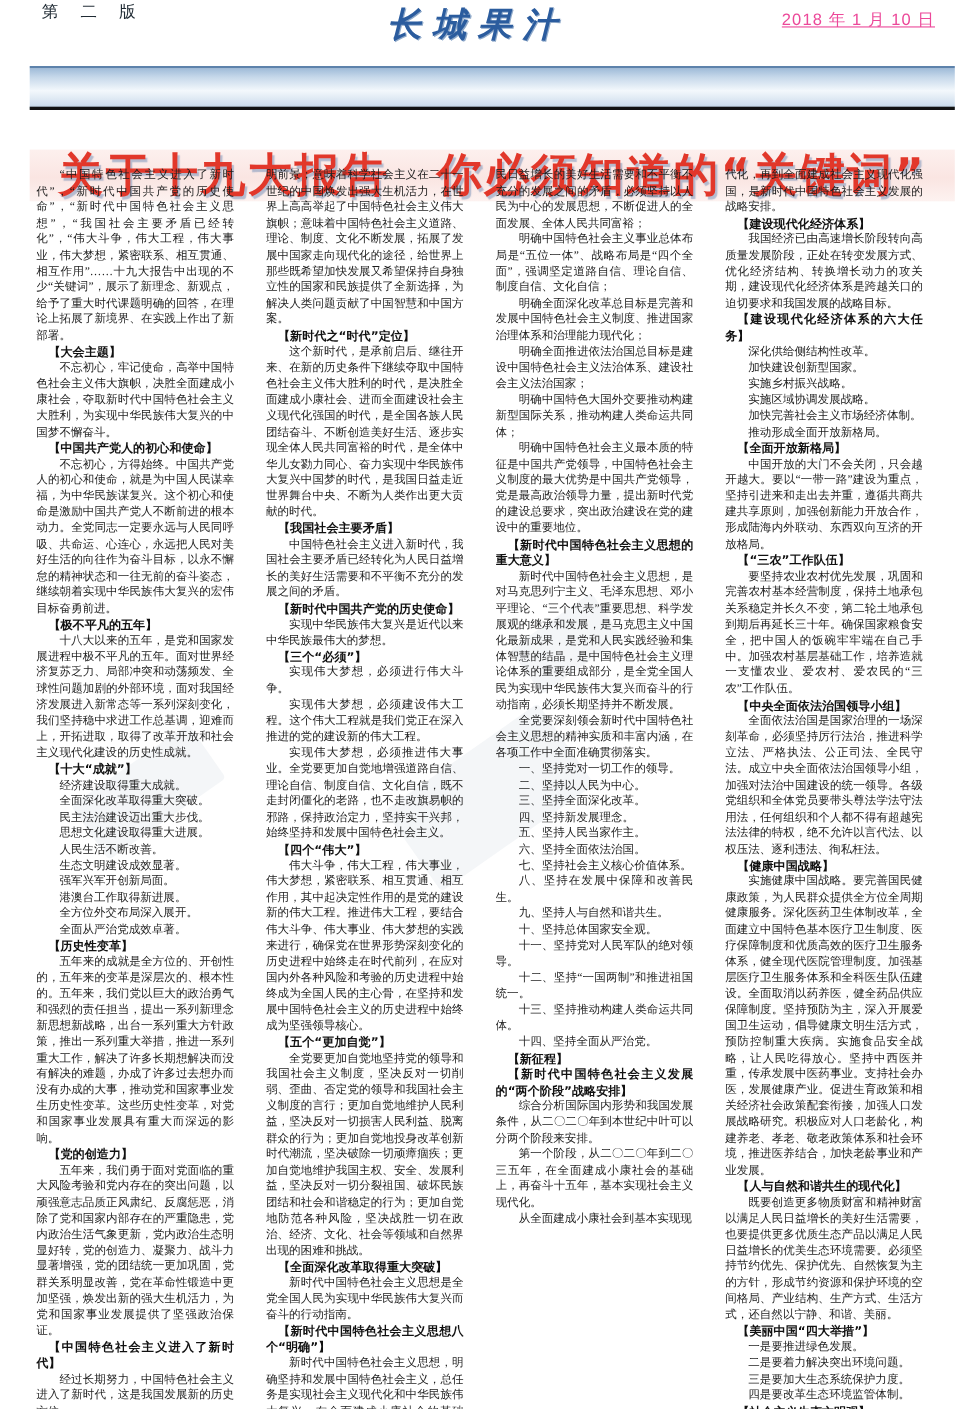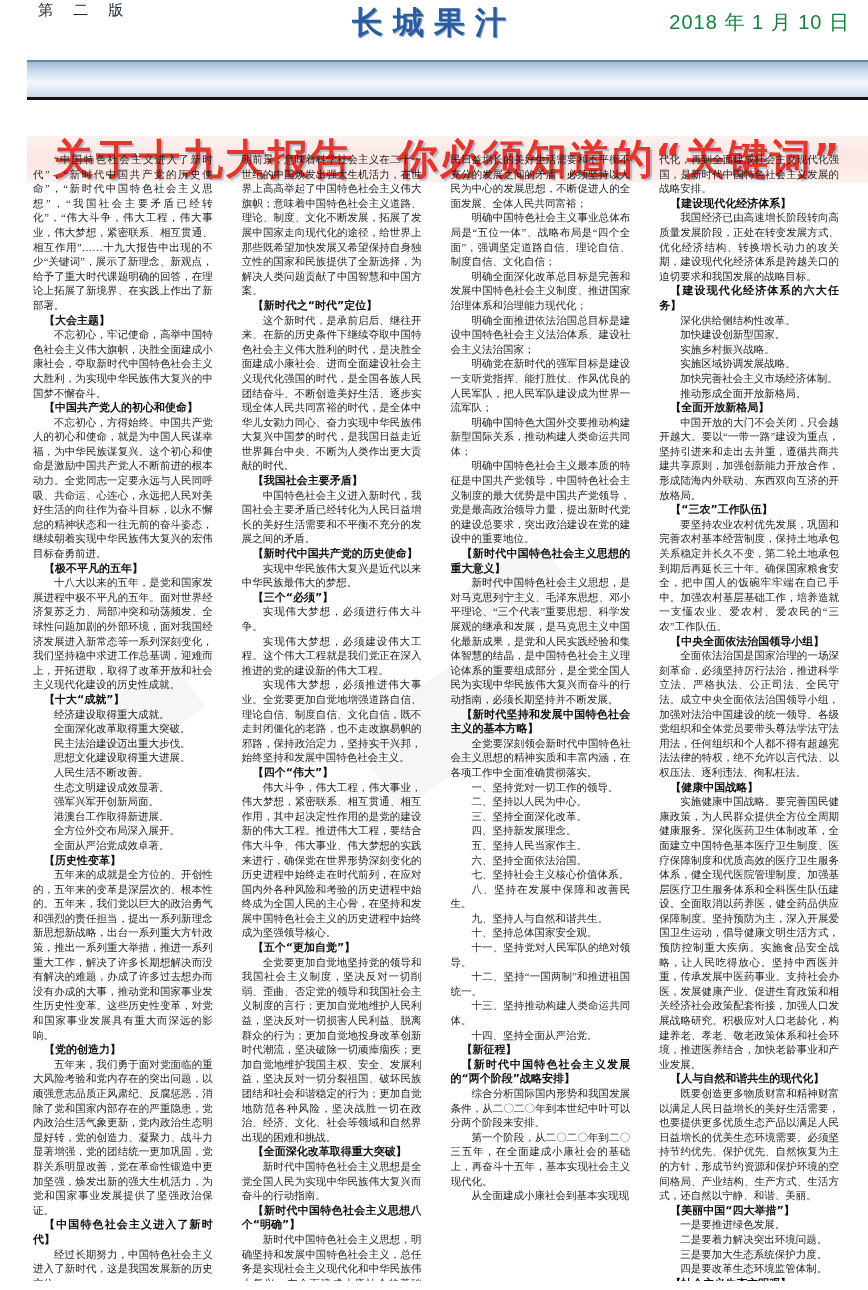--- a/index.html
+++ b/index.html
@@ -20,29 +20,30 @@
     border-top:2px solid #5d82ab;
     display:flex;align-items:center;
   }
   .edition{
     position:absolute;left:38px;top:1px;
     font-size:15px;letter-spacing:8px;color:#1f2a33;
     font-family:"Liberation Sans","DejaVu Sans",sans-serif;
   }
   .masthead{
     position:absolute;left:0;right:0;top:2px;text-align:center;
-    font-size:31px;font-weight:bold;
+    font-size:31px;font-weight:bold;font-style:italic;
     letter-spacing:10px;color:#2b5c9e;
     text-shadow:1px 1px 0 #8fa9c9;
     font-family:"DejaVu Serif","Liberation Serif",serif;
   }
   .dateline{
     position:absolute;right:18px;top:9px;
-    font-size:20px;color:#15803d;letter-spacing:1px;
+    font-size:15px;color:#ec4899;letter-spacing:1px;
     font-family:"Liberation Sans","DejaVu Sans",sans-serif;
+    text-decoration:underline;
   }
   .black-rule{
     position:absolute;left:27px;right:0;top:97px;height:3px;background:#121212;
   }
 
   
   .headline-band{
     position:absolute;left:27px;right:0;top:100px;height:47px;
     background:linear-gradient(to bottom,#fdf0ee,#fae5e2 55%,#fdf2f0);
     display:flex;align-items:center;justify-content:center;margin-top:36px;
@@ -152,26 +153,24 @@
         <p class="body-p">新时代中国特色社会主义思想是全党全国人民为实现中华民族伟大复兴而奋斗的行动指南。</p>
         <div class="sec-h">【新时代中国特色社会主义思想八个“明确”】</div>
         <p class="body-p">新时代中国特色社会主义思想，明确坚持和发展中国特色社会主义，总任务是实现社会主义现代化和中华民族伟大复兴，在全面建成小康社会的基础上，分两步走在本世纪中叶建成富强民主文明和谐美丽的社会主义现代化强国；</p>
         <p class="body-p">明确新时代我国社会主要矛盾是人</p>
       </div>
     <div class="col">
         <p class="body-p cont">民日益增长的美好生活需要和不平衡不充分的发展之间的矛盾，必须坚持以人民为中心的发展思想，不断促进人的全面发展、全体人民共同富裕；</p>
         <p class="body-p">明确中国特色社会主义事业总体布局是“五位一体”、战略布局是“四个全面”，强调坚定道路自信、理论自信、制度自信、文化自信；</p>
         <p class="body-p">明确全面深化改革总目标是完善和发展中国特色社会主义制度、推进国家治理体系和治理能力现代化；</p>
         <p class="body-p">明确全面推进依法治国总目标是建设中国特色社会主义法治体系、建设社会主义法治国家；</p>
-        <p class="body-p">明确党在新时代的强军目标是建设一支听党指挥、能打胜仗、作风优良的人民军队，把人民军队建设成为世界一流军队；</p>
         <p class="body-p">明确中国特色大国外交要推动构建新型国际关系，推动构建人类命运共同体；</p>
         <p class="body-p">明确中国特色社会主义最本质的特征是中国共产党领导，中国特色社会主义制度的最大优势是中国共产党领导，党是最高政治领导力量，提出新时代党的建设总要求，突出政治建设在党的建设中的重要地位。</p>
         <div class="sec-h">【新时代中国特色社会主义思想的重大意义】</div>
         <p class="body-p">新时代中国特色社会主义思想，是对马克思列宁主义、毛泽东思想、邓小平理论、“三个代表”重要思想、科学发展观的继承和发展，是马克思主义中国化最新成果，是党和人民实践经验和集体智慧的结晶，是中国特色社会主义理论体系的重要组成部分，是全党全国人民为实现中华民族伟大复兴而奋斗的行动指南，必须长期坚持并不断发展。</p>
-        <div class="sec-h">【新时代坚持和发展中国特色社会主义的基本方略】</div>
         <p class="body-p">全党要深刻领会新时代中国特色社会主义思想的精神实质和丰富内涵，在各项工作中全面准确贯彻落实。</p>
         <p class="body-p line">一、坚持党对一切工作的领导。</p>
         <p class="body-p line">二、坚持以人民为中心。</p>
         <p class="body-p line">三、坚持全面深化改革。</p>
         <p class="body-p line">四、坚持新发展理念。</p>
         <p class="body-p line">五、坚持人民当家作主。</p>
         <p class="body-p line">六、坚持全面依法治国。</p>
         <p class="body-p line">七、坚持社会主义核心价值体系。</p>
         <p class="body-p line">八、坚持在发展中保障和改善民生。</p>
         <p class="body-p line">九、坚持人与自然和谐共生。</p>

